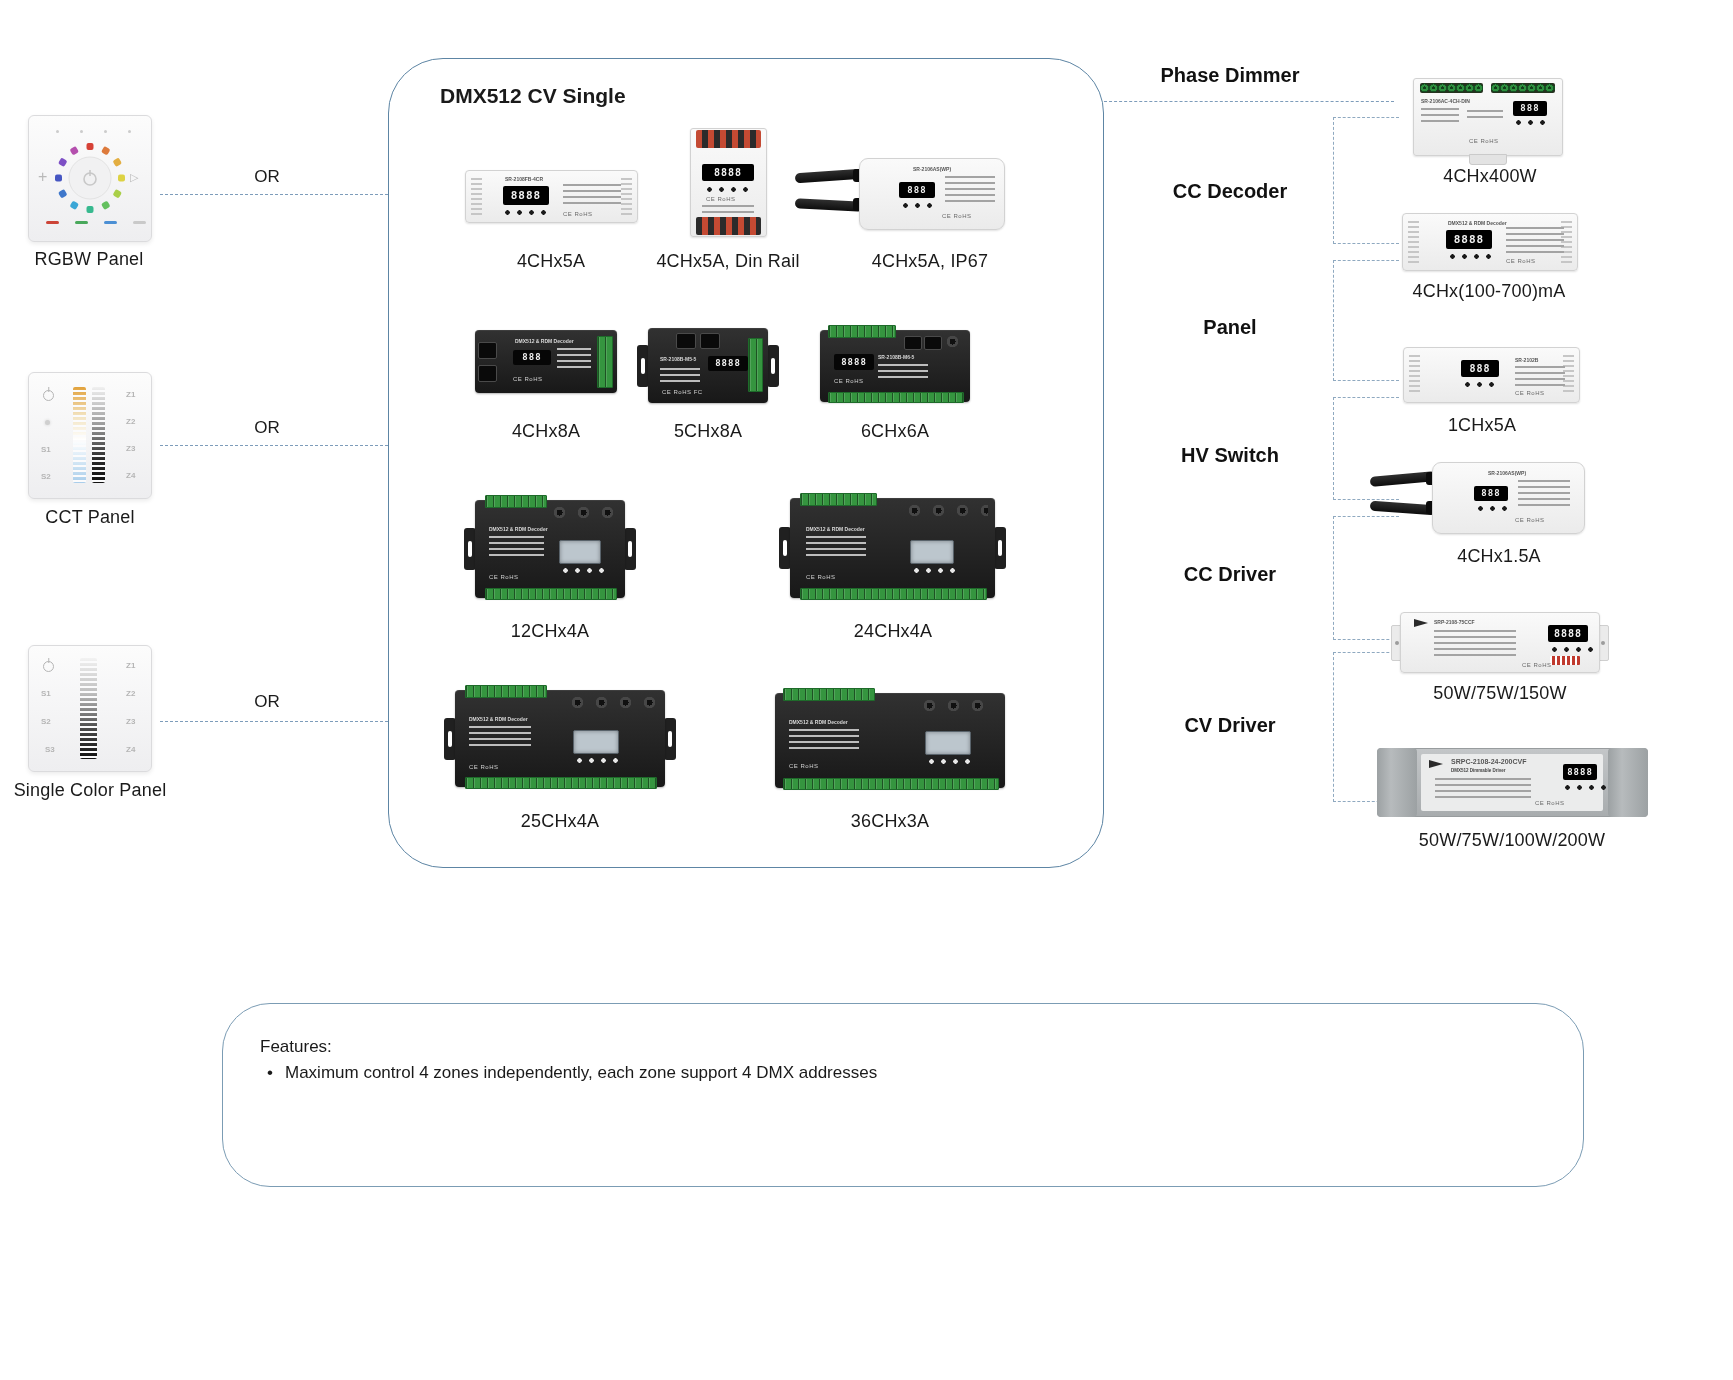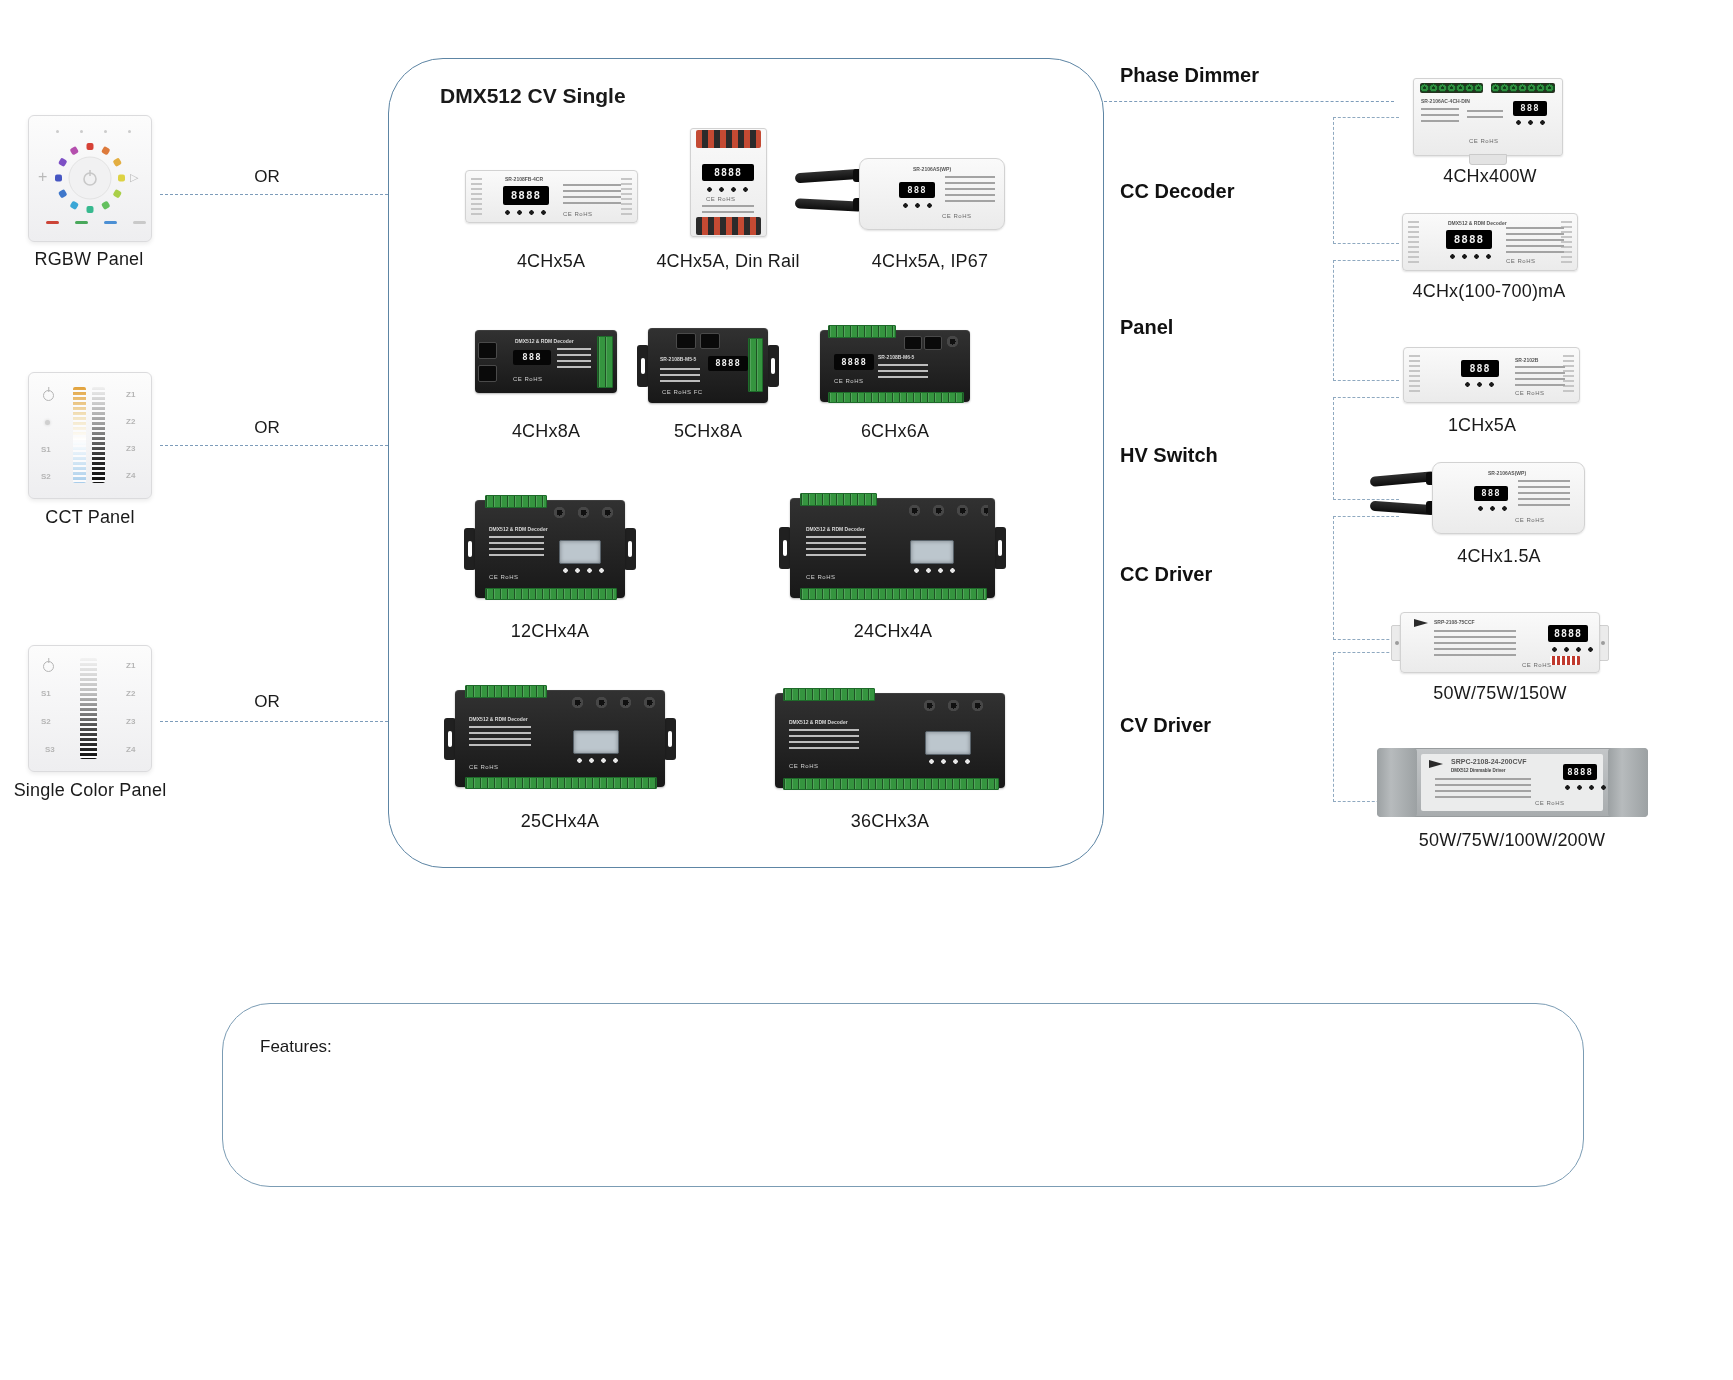--- a/index.html
+++ b/index.html
@@ -1,20 +1,20 @@
 <!DOCTYPE html>
 <html><head>
 <meta charset="utf-8">
 <style>
   html,body{margin:0;padding:0;background:#fff;}
   .canvas{position:relative;width:1733px;height:1380px;background:#fff;overflow:hidden;
           font-family:"Liberation Sans",sans-serif;color:#1a1a1a;}
   
   .plabel{position:absolute;width:200px;text-align:center;font-size:18px;letter-spacing:.2px;color:#1a1a1a;}
-  .cat{position:absolute;width:220px;font-size:20px;font-weight:700;color:#111;}
+  .cat{position:absolute;width:220px;text-align:center;font-size:20px;font-weight:700;color:#111;}
   .ortext{position:absolute;width:80px;text-align:center;font-size:17px;font-weight:500;}
   .boxtitle{position:absolute;font-size:21px;font-weight:700;}
   
   .dash-h{position:absolute;border-top:1px dashed #7d9cba;height:0;}
   .bracket{position:absolute;border:1px dashed #8fa9c0;border-right:none;}
   .bigbox{position:absolute;border:1px solid #5d85a4;border-radius:55px;background:transparent;}
   .featbox{position:absolute;border:1px solid #7b9cb4;border-radius:48px;}
   
   .tpanel{position:absolute;width:122px;height:125px;background:linear-gradient(#fcfcfc,#eeeef0);
           border:1px solid #dbdbdd;border-radius:6px;box-shadow:0 2px 4px rgba(0,0,0,.08);}
@@ -373,15 +373,16 @@
     <div class="bars" style="left:58px;top:30px;width:96px;height:22px;"></div>
     <div class="seg" style="left:186px;top:16px;width:34px;height:16px;font-size:9px;line-height:16px;">8888</div>
     <div class="dots4" style="left:188px;top:37px;"></div>
     <div class="marks" style="left:158px;top:52px;">CE RoHS</div>
   </div>
   <div class="plabel" style="left:1412px;top:830px;">50W/75W/100W/200W</div>
 
   <div class="featbox" style="left:222px;top:1003px;width:1360px;height:182px;"></div>
   <div class="feat-title" style="left:260px;top:1037px;">Features:</div>
   <ul class="feat-list" style="left:263px;top:1063px;">
+    <li>Maximum control 4 zones independently, each zone support 4 DMX addresses</li>
   </ul>
 
 </div>
 
 </body></html>

